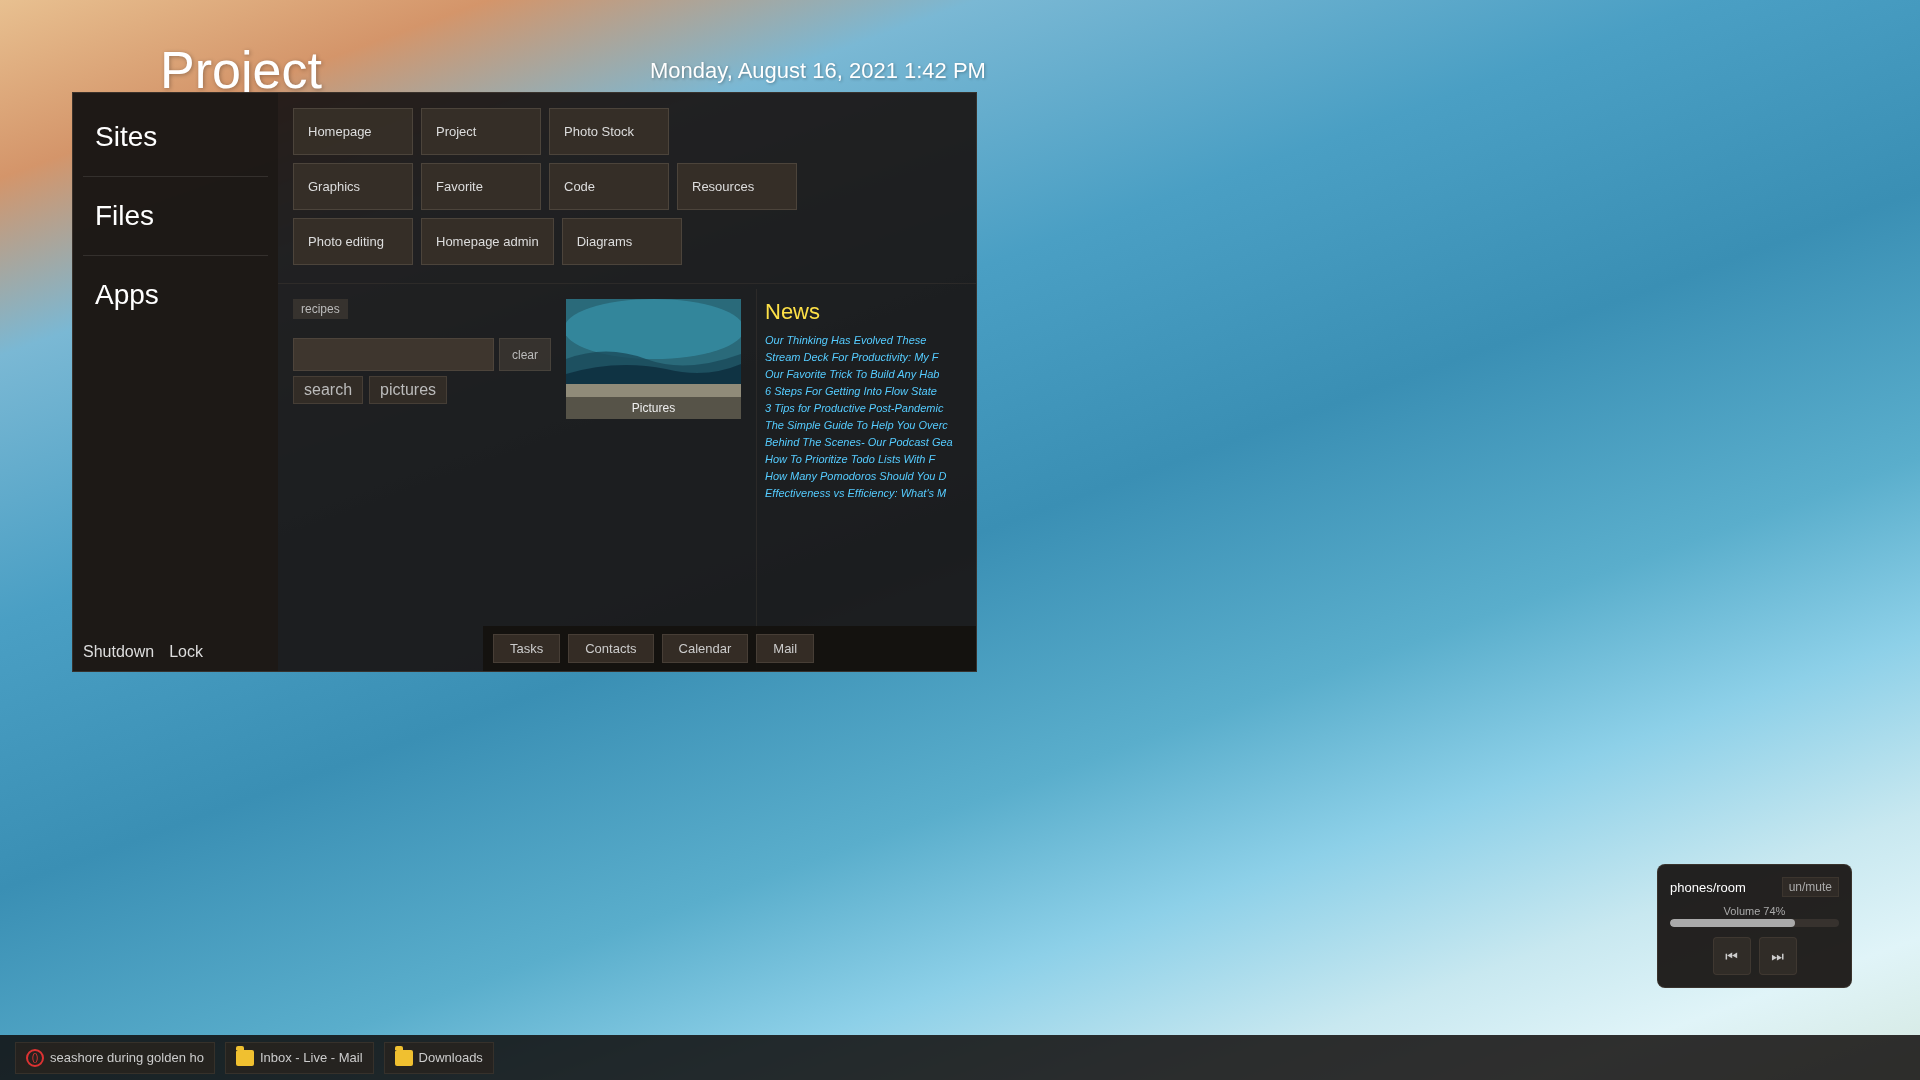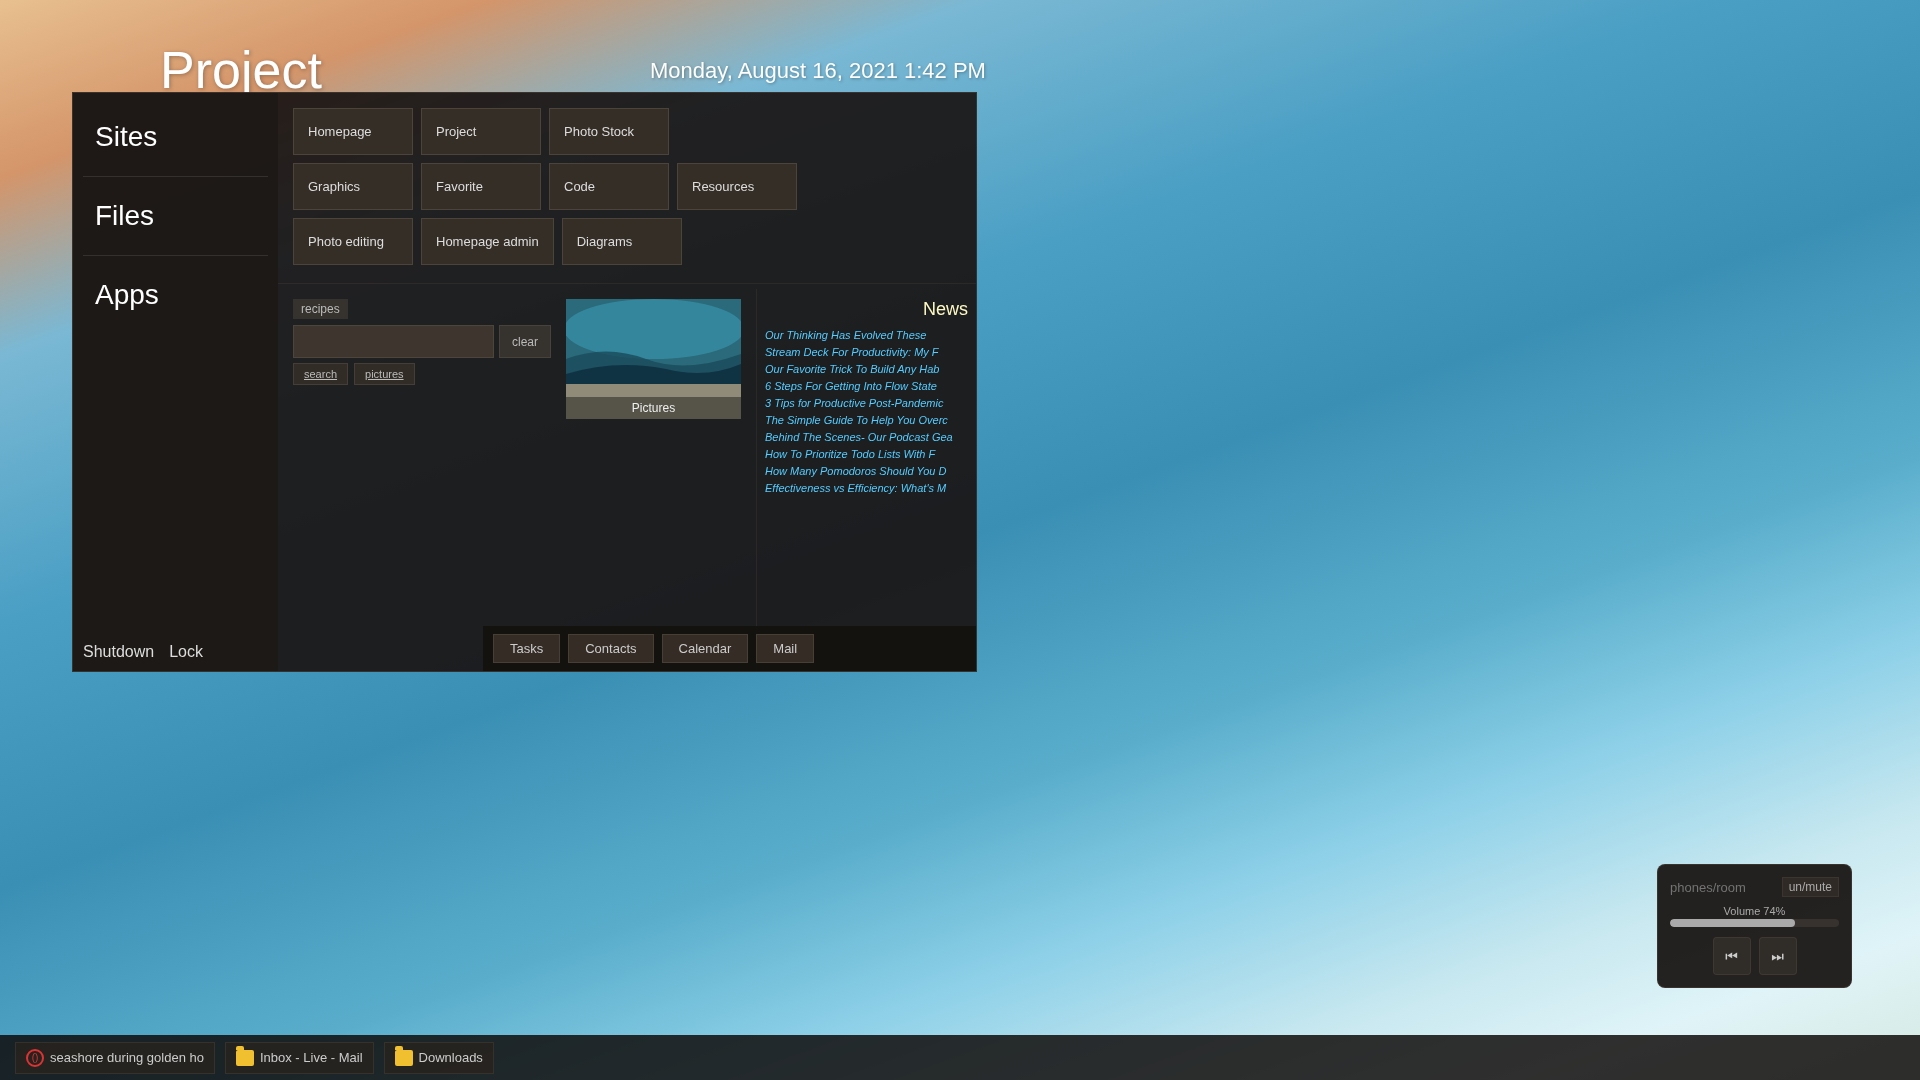--- a/index.html
+++ b/index.html
@@ -135,21 +135,21 @@
       flex: 1;
       max-width: 350px;
     }
 
     .search-label {
       background: rgba(60,55,50,0.8);
       color: #bbb;
       font-size: 12px;
       padding: 3px 8px;
       display: inline-block;
-      margin-bottom: 6px;
+      margin-bottom: 19px;
     }
 
     .search-input-row {
       display: flex;
       gap: 5px;
       margin-bottom: 5px;
     }
 
     .search-input {
       flex: 1;
@@ -173,23 +173,22 @@
     .search-tags {
       display: flex;
       gap: 6px;
     }
 
     .tag-btn {
       background: rgba(55,48,40,0.8);
       border: 1px solid rgba(100,90,80,0.4);
       color: #bbb;
       padding: 4px 10px;
-      font-size: 11px;
-      cursor: pointer;
-      text-decoration: underline;
+      font-size: 16px;
+      cursor: pointer;
     }
 
     
     .picture-box {
       width: 175px;
       height: 120px;
       background: linear-gradient(135deg, #2a6a7a 0%, #1a4a5a 30%, #3a8a9a 60%, #5aaa9a 100%);
       position: relative;
       display: flex;
       align-items: flex-end;
@@ -212,23 +211,23 @@
       z-index: 1;
       color: #eee;
       font-size: 12px;
       padding: 4px 8px;
       background: rgba(0,0,0,0.4);
       width: 100%;
       text-align: center;
     }
 
     .news-title {
-      color: #fef9c3;
-      font-size: 18px;
-      text-align: right;
+      color: #fde047;
+      font-size: 22px;
+      text-align: left;
       margin-bottom: 8px;
       font-weight: 300;
     }
 
     .news-list {
       display: flex;
       flex-direction: column;
       gap: 3px;
     }
 
@@ -362,21 +361,21 @@
     }
 
     .audio-top-row {
       display: flex;
       justify-content: space-between;
       align-items: center;
       margin-bottom: 8px;
     }
 
     .audio-room {
-      color: #737373;
+      color: #ffffff;
       font-size: 13px;
     }
 
     .audio-unmute {
       color: #aaa;
       font-size: 12px;
       cursor: pointer;
       background: rgba(50,45,40,0.8);
       border: 1px solid rgba(80,70,60,0.4);
       padding: 2px 6px;

